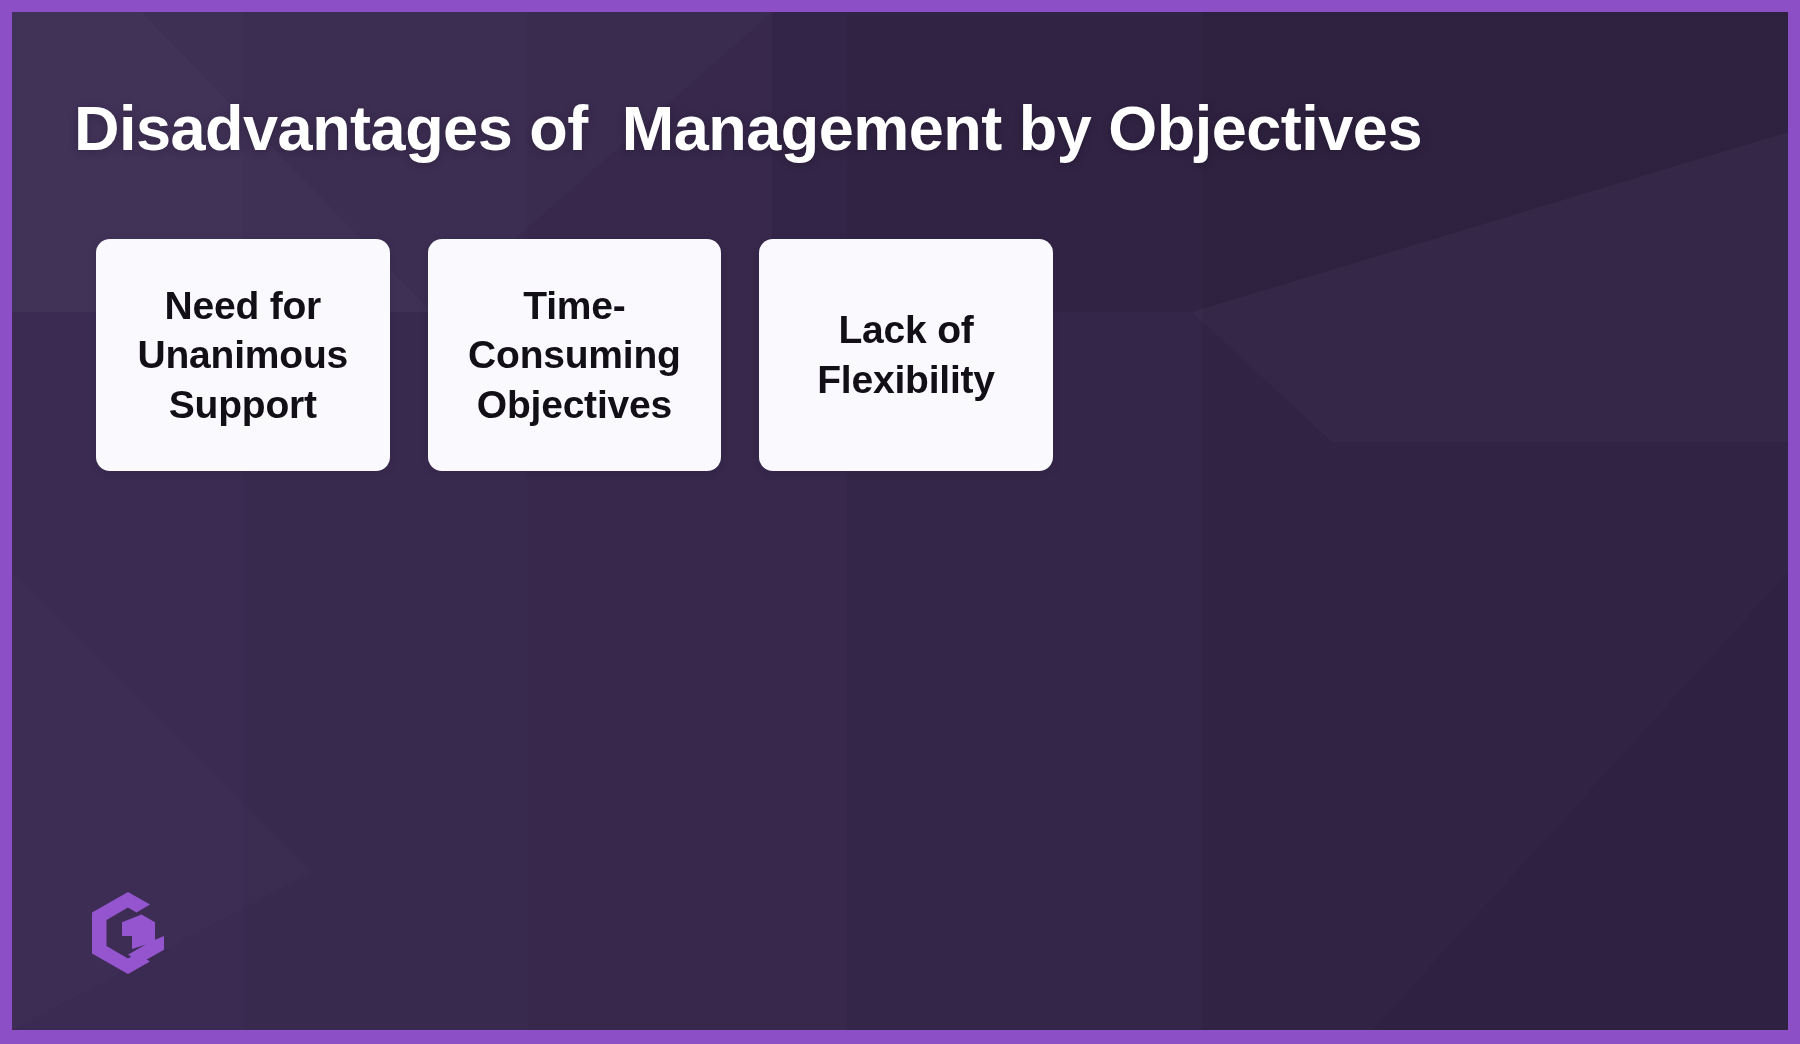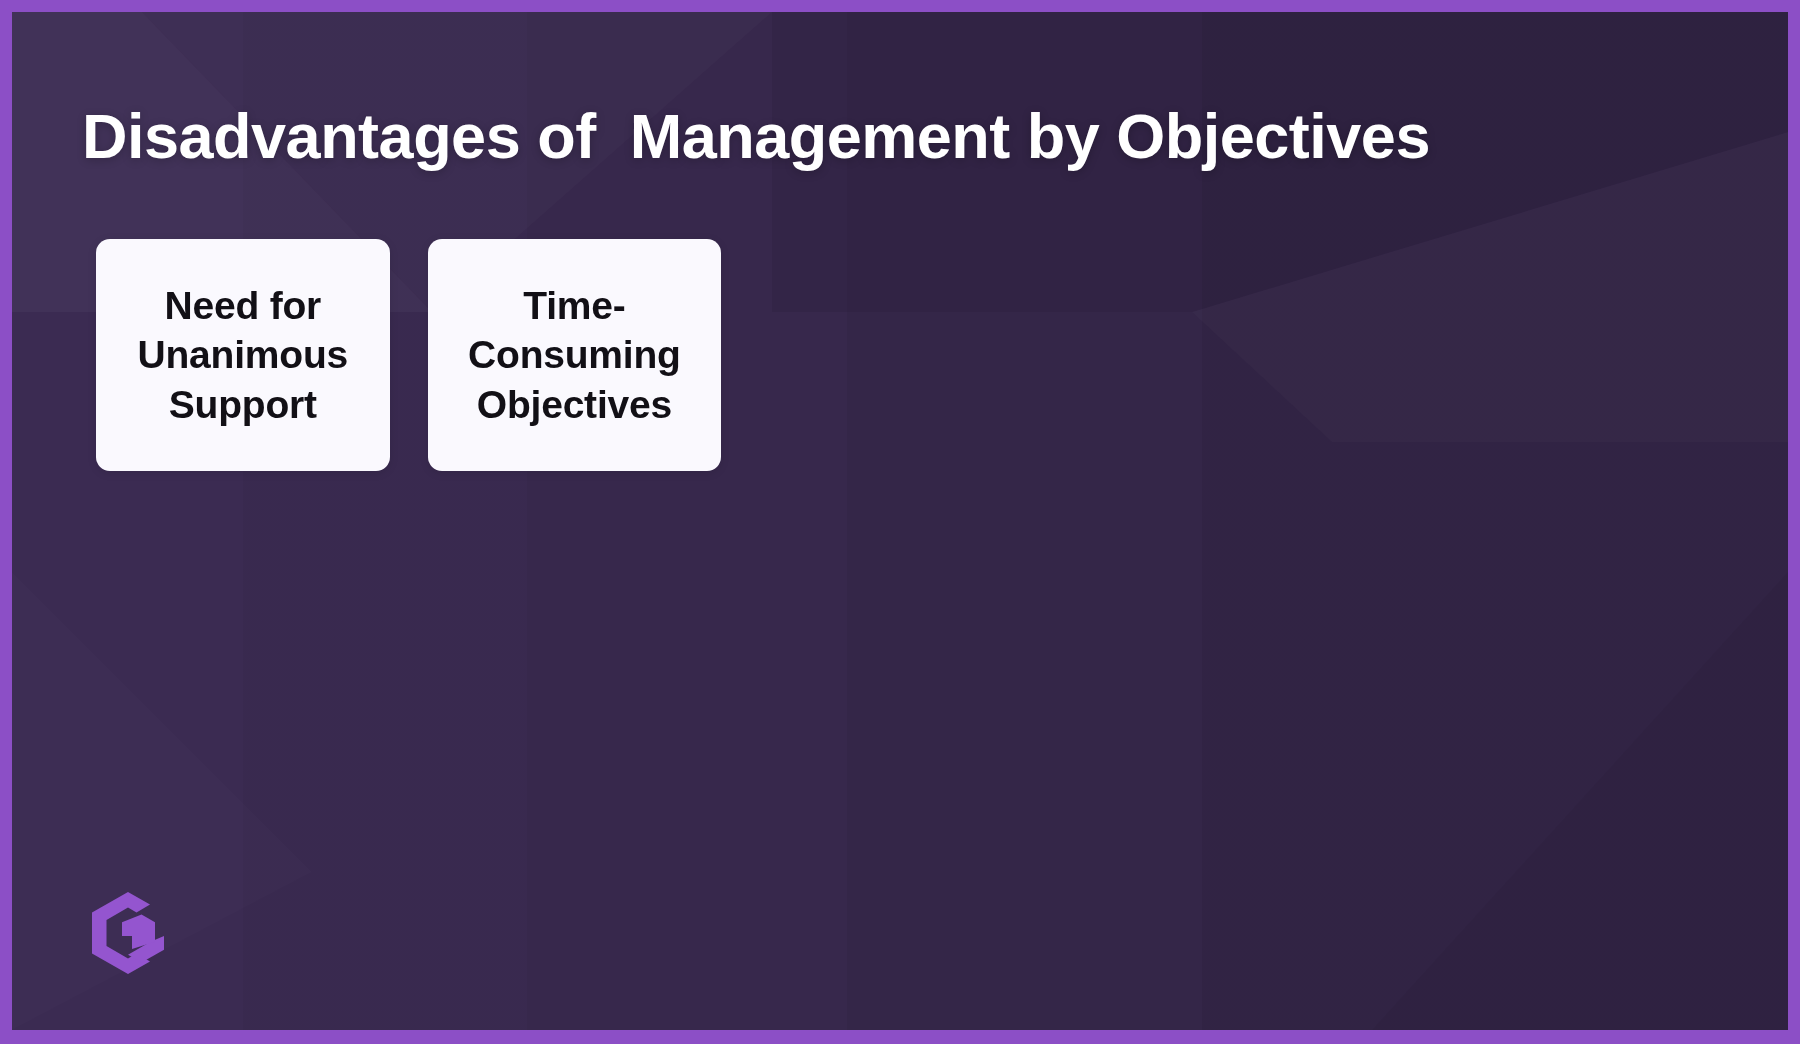--- a/index.html
+++ b/index.html
@@ -54,21 +54,21 @@
 
   
   #facets { position: absolute; inset: 0; pointer-events: none; }
 
   
   #title {
     position: absolute;
     left: 62px;
     top: 82px;
     width: 1660px;
-    margin: 8px;
+    margin: 0;
     color: #ffffff;
     font-size: 63px;
     font-weight: 700;
     letter-spacing: -0.5px;
     line-height: 1.08;
     white-space: pre;
     text-shadow: 0 2px 10px rgba(0,0,0,0.22);
   }
 
   
@@ -139,20 +139,24 @@
     <div id="grid">
       <div class="card">
         <span class="card-label">Need for
 Unanimous
 Support</span>
       </div>
       <div class="card">
         <span class="card-label">Time-Consuming
 Objectives</span>
       </div>
+      <div class="card">
+        <span class="card-label">Lack of
+Flexibility</span>
+      </div>
     </div>
 
     <svg id="logo" viewBox="0 0 72 82" aria-hidden="true">
 
       <path d="M36 0 L58 12.6 L44.5 20.5 L36 15.6 L14.5 28 L14.5 54 L36 66.4 L44.5 61.5 L58 69.4 L36 82 L0 61.5 L0 20.5 Z" fill="#9455cf"></path>
 
       <path d="M49.5 22.5 L63 30.3 L63 44 L30 44 L30 30.3 Z" fill="#9455cf"></path>
 
       <path d="M72 44 L72 57.7 L49.5 70.6 L36 62.7 L58.5 49.8 Z" fill="#9455cf"></path>
       <path d="M40 44 L63 44 L63 49.8 L40 57 Z" fill="#9455cf"></path>

